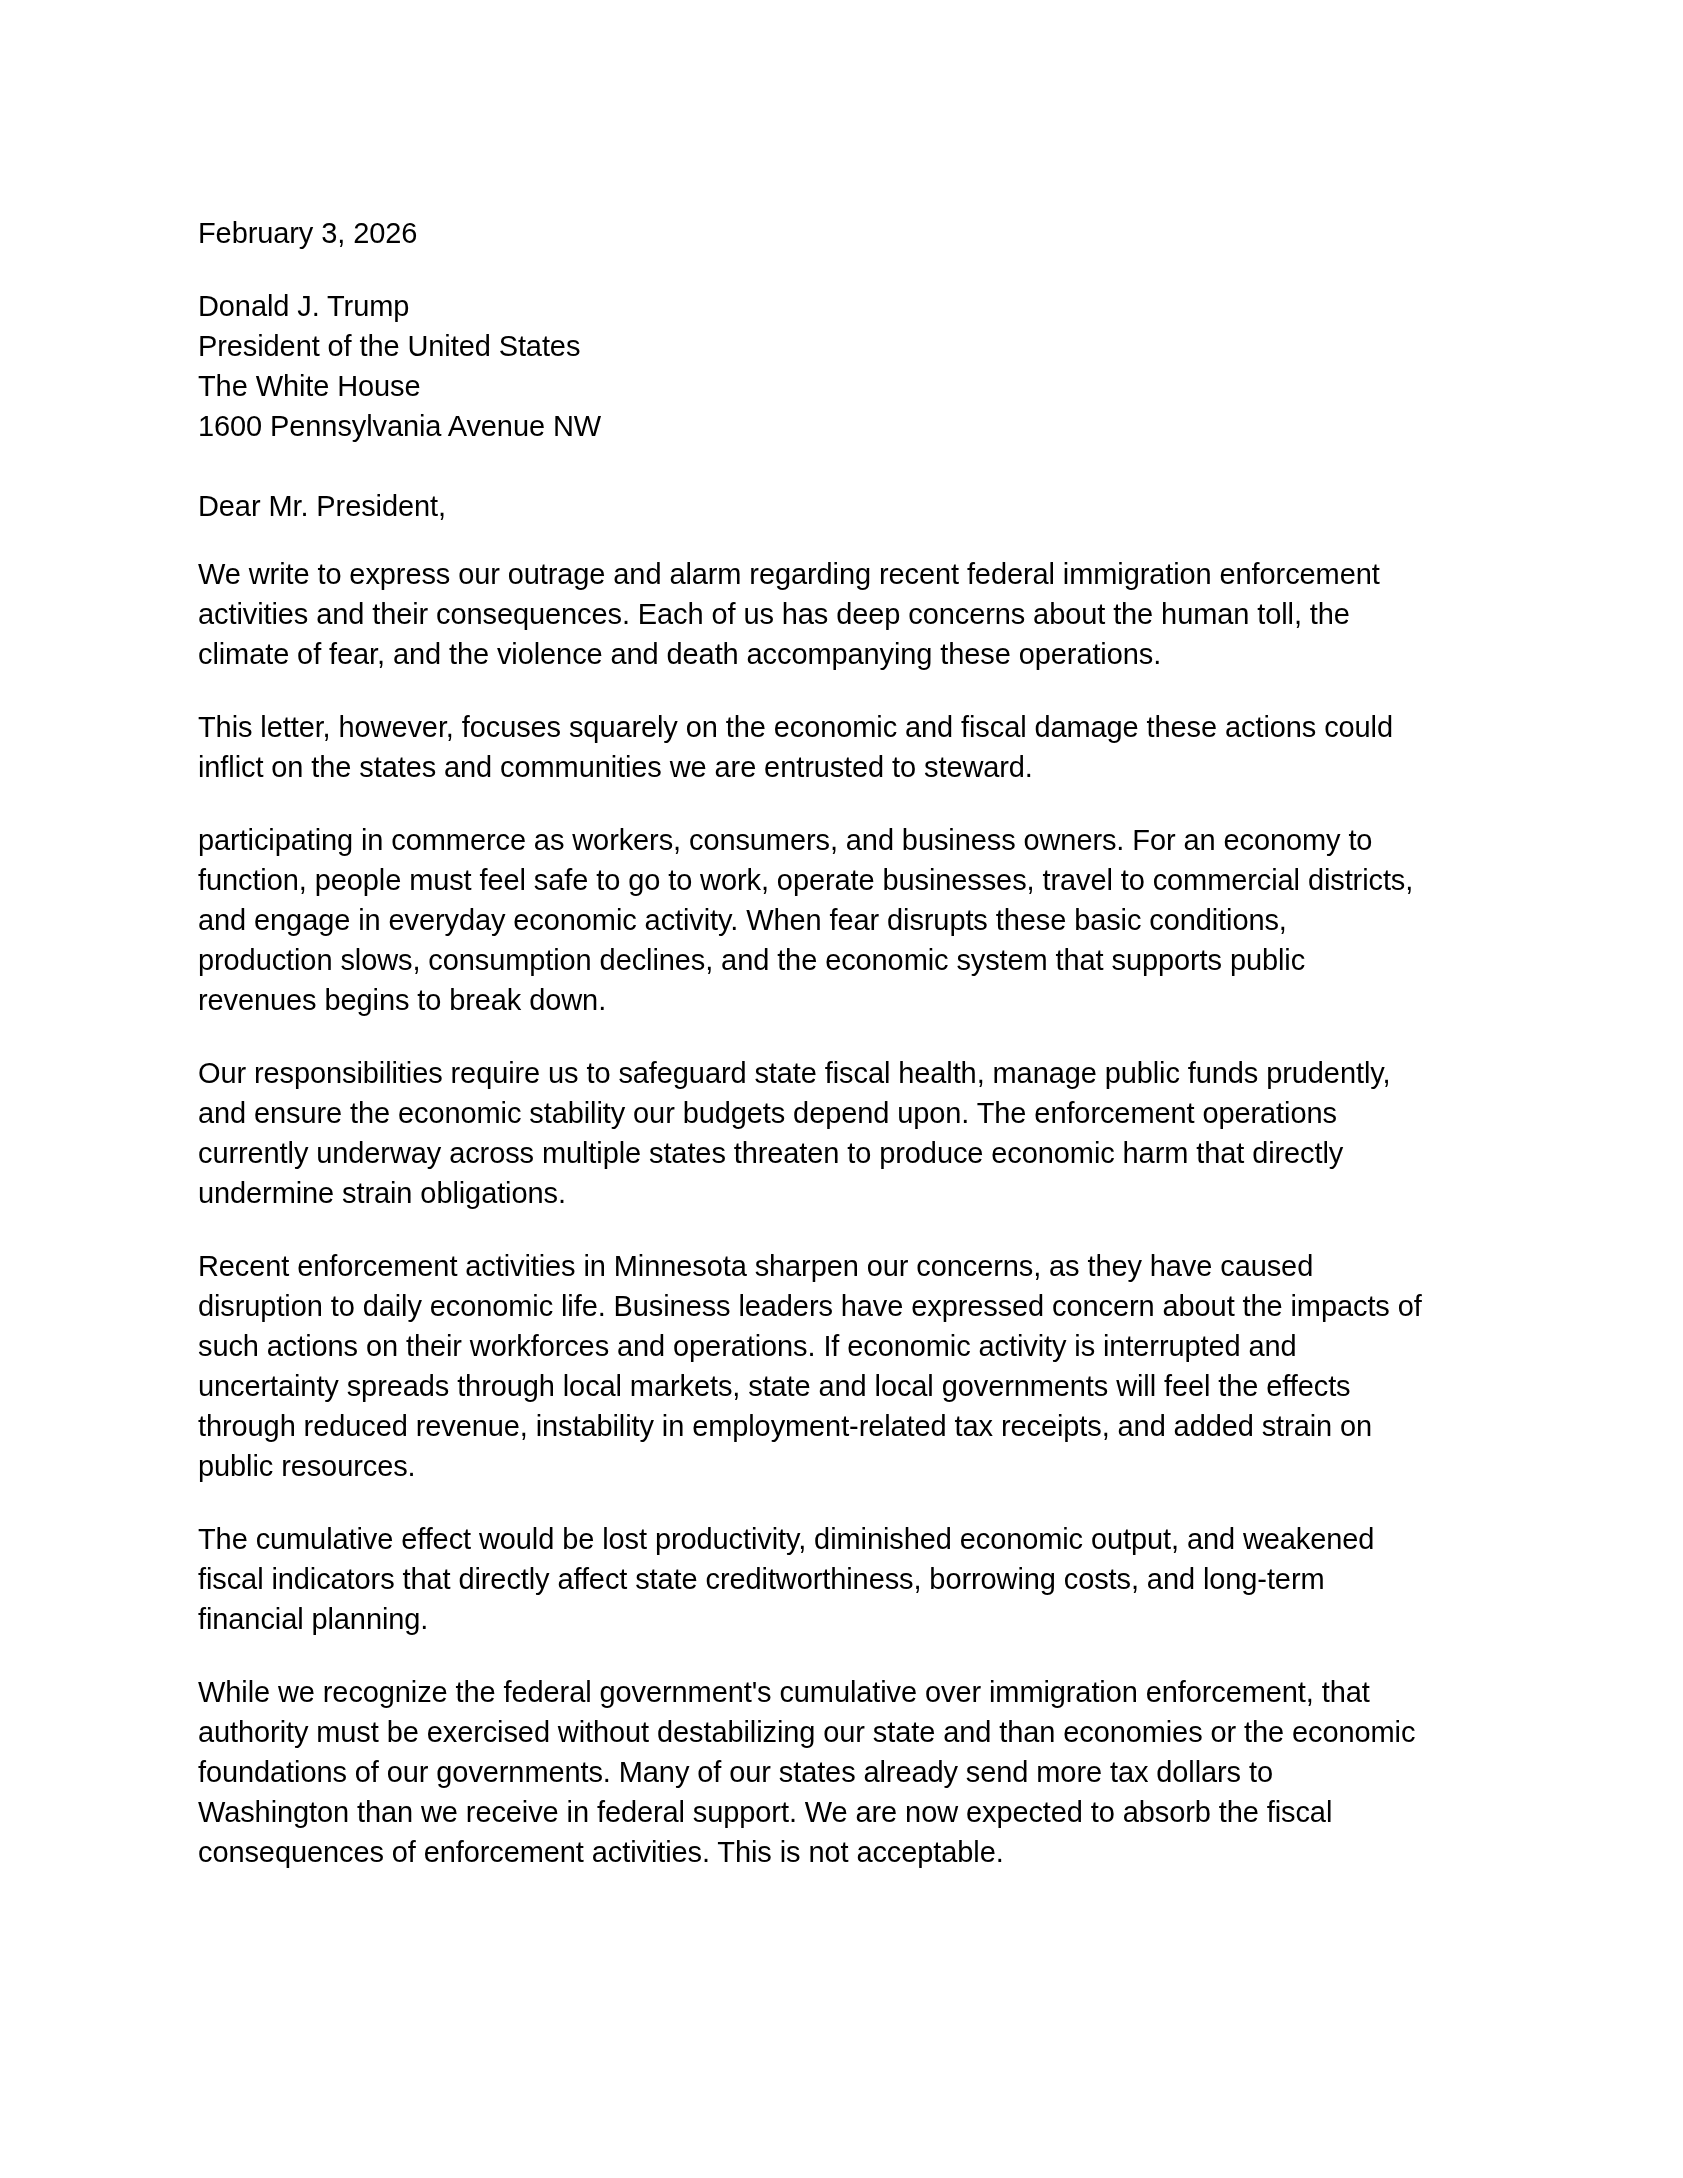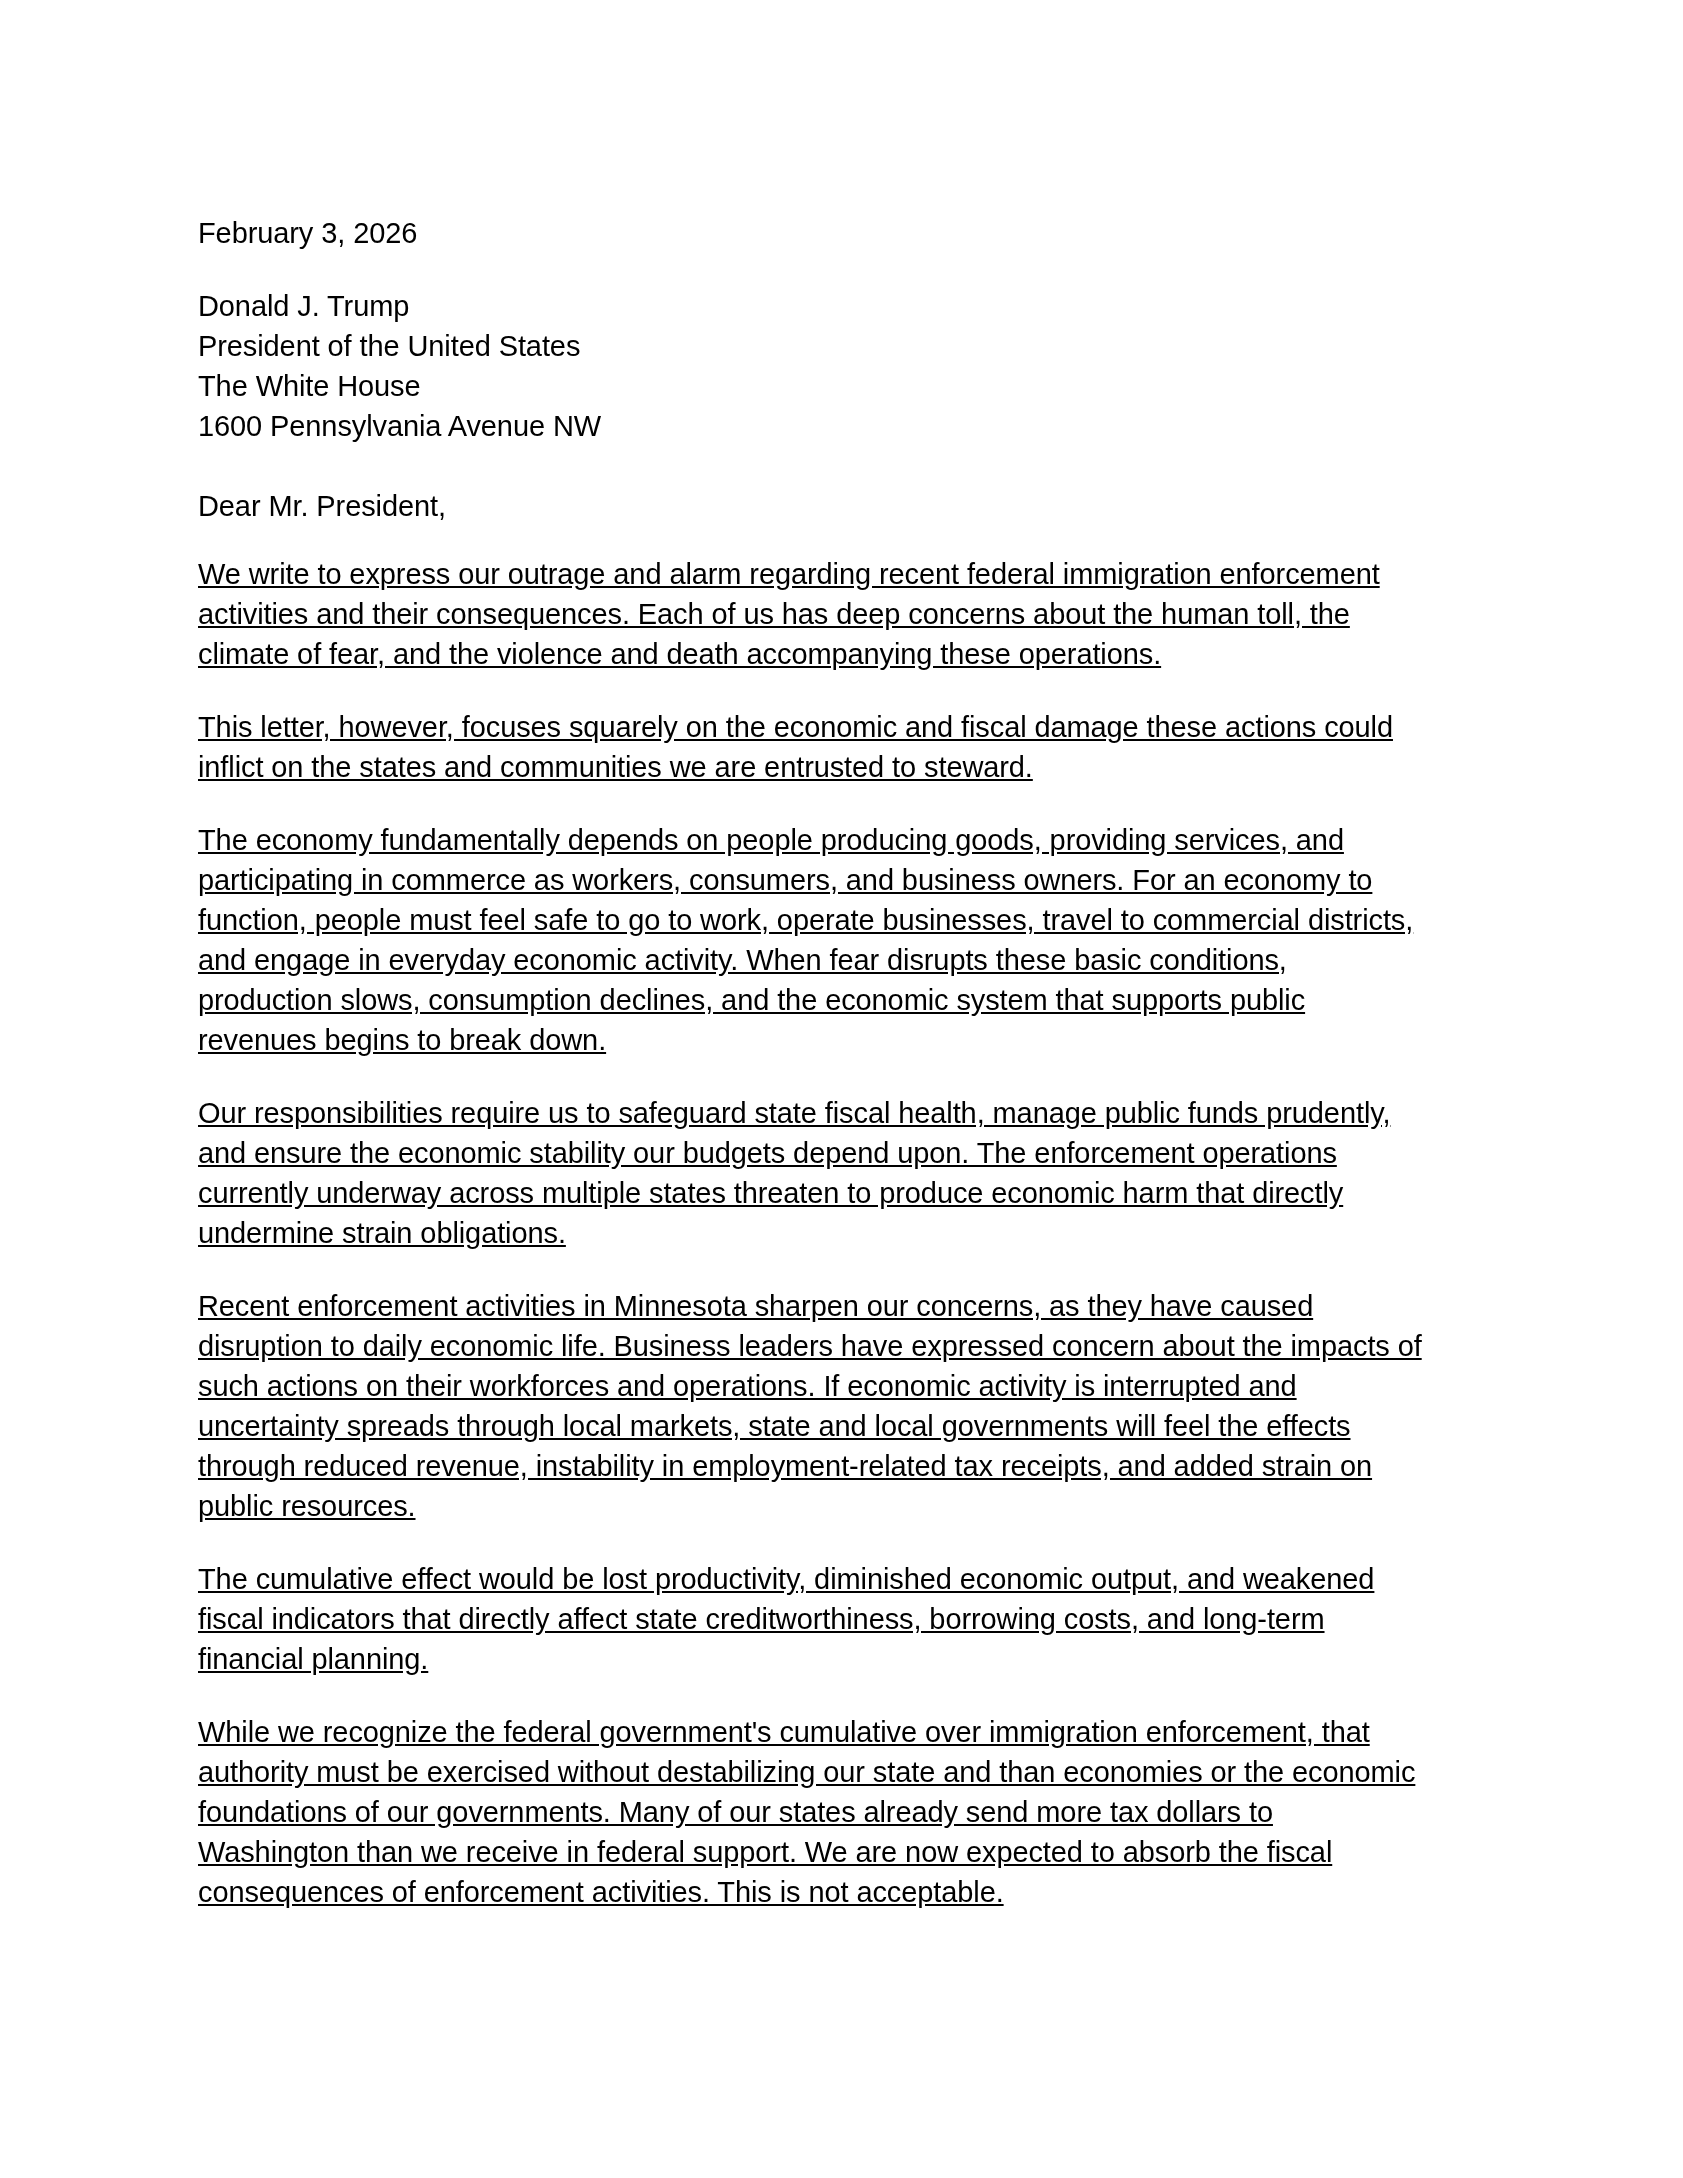--- a/index.html
+++ b/index.html
@@ -19,21 +19,20 @@
       position: absolute;
       left: 198px;
       top: 213px;
       width: 1307px;
       font-size: 29px;
       line-height: 40px;
       letter-spacing: -0.1px;
     }
     .block {
       margin: 0 0 33px 0;
-      text-decoration: underline;
     }
     .line {
       display: block;
       white-space: nowrap;
     }
     .date { margin-bottom: 33px; }
     .address { margin-bottom: 40px; }
     .salutation { margin-bottom: 28px; }
   </style>
 </head>
@@ -57,21 +56,20 @@
     <span class="line">activities and their consequences. Each of us has deep concerns about the human toll, the</span>
     <span class="line">climate of fear, and the violence and death accompanying these operations.</span>
   </div>
 
   <div class="block">
     <span class="line">This letter, however, focuses squarely on the economic and fiscal damage these actions could</span>
     <span class="line">inflict on the states and communities we are entrusted to steward.</span>
   </div>
 
   <div class="block">
-    <span class="line">The economy fundamentally depends on people producing goods, providing services, and</span>
     <span class="line">participating in commerce as workers, consumers, and business owners. For an economy to</span>
     <span class="line">function, people must feel safe to go to work, operate businesses, travel to commercial districts,</span>
     <span class="line">and engage in everyday economic activity. When fear disrupts these basic conditions,</span>
     <span class="line">production slows, consumption declines, and the economic system that supports public</span>
     <span class="line">revenues begins to break down.</span>
   </div>
 
   <div class="block">
     <span class="line">Our responsibilities require us to safeguard state fiscal health, manage public funds prudently,</span>
     <span class="line">and ensure the economic stability our budgets depend upon. The enforcement operations</span>

